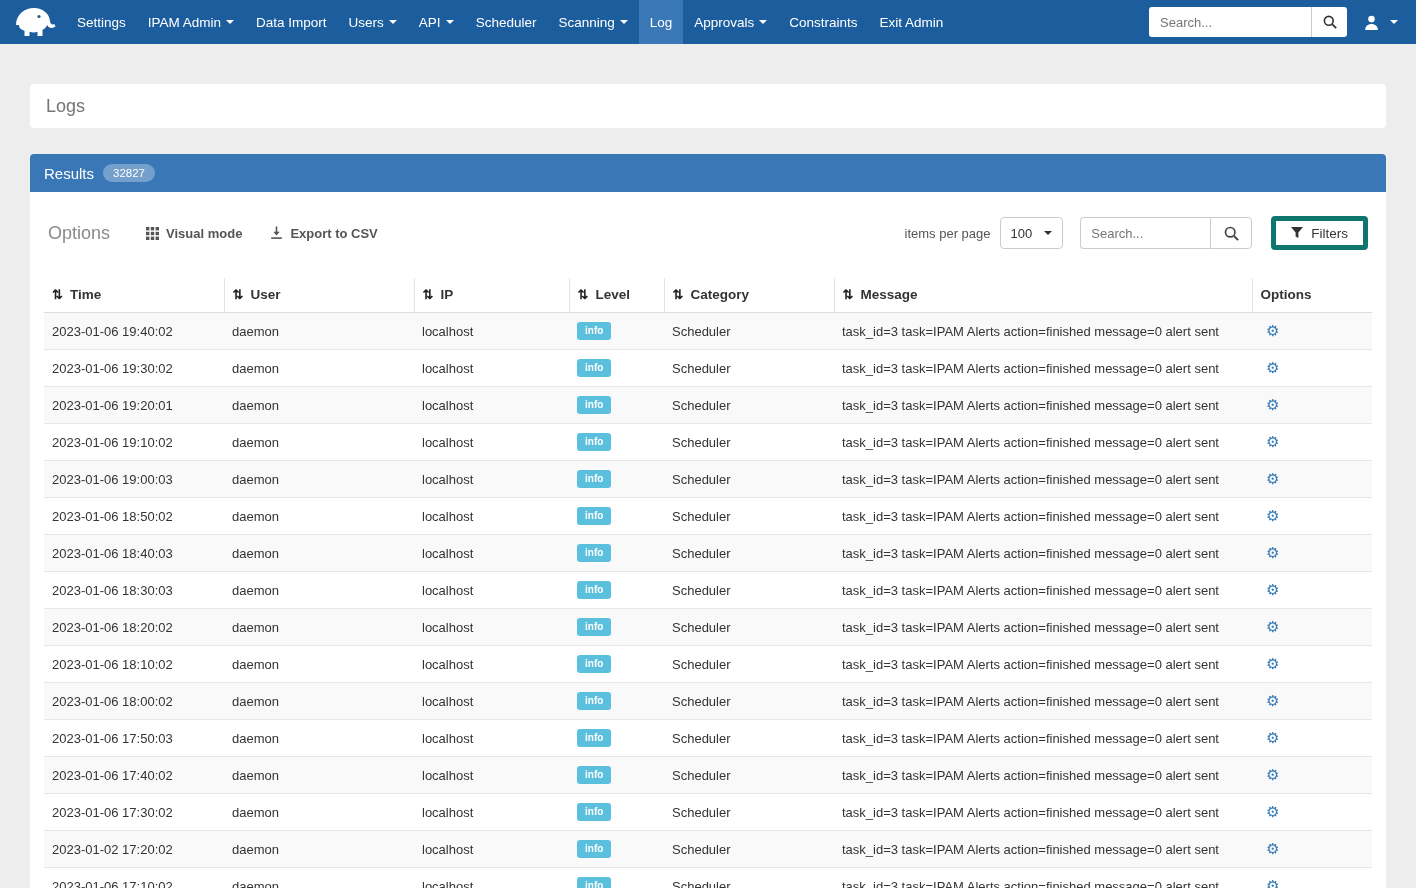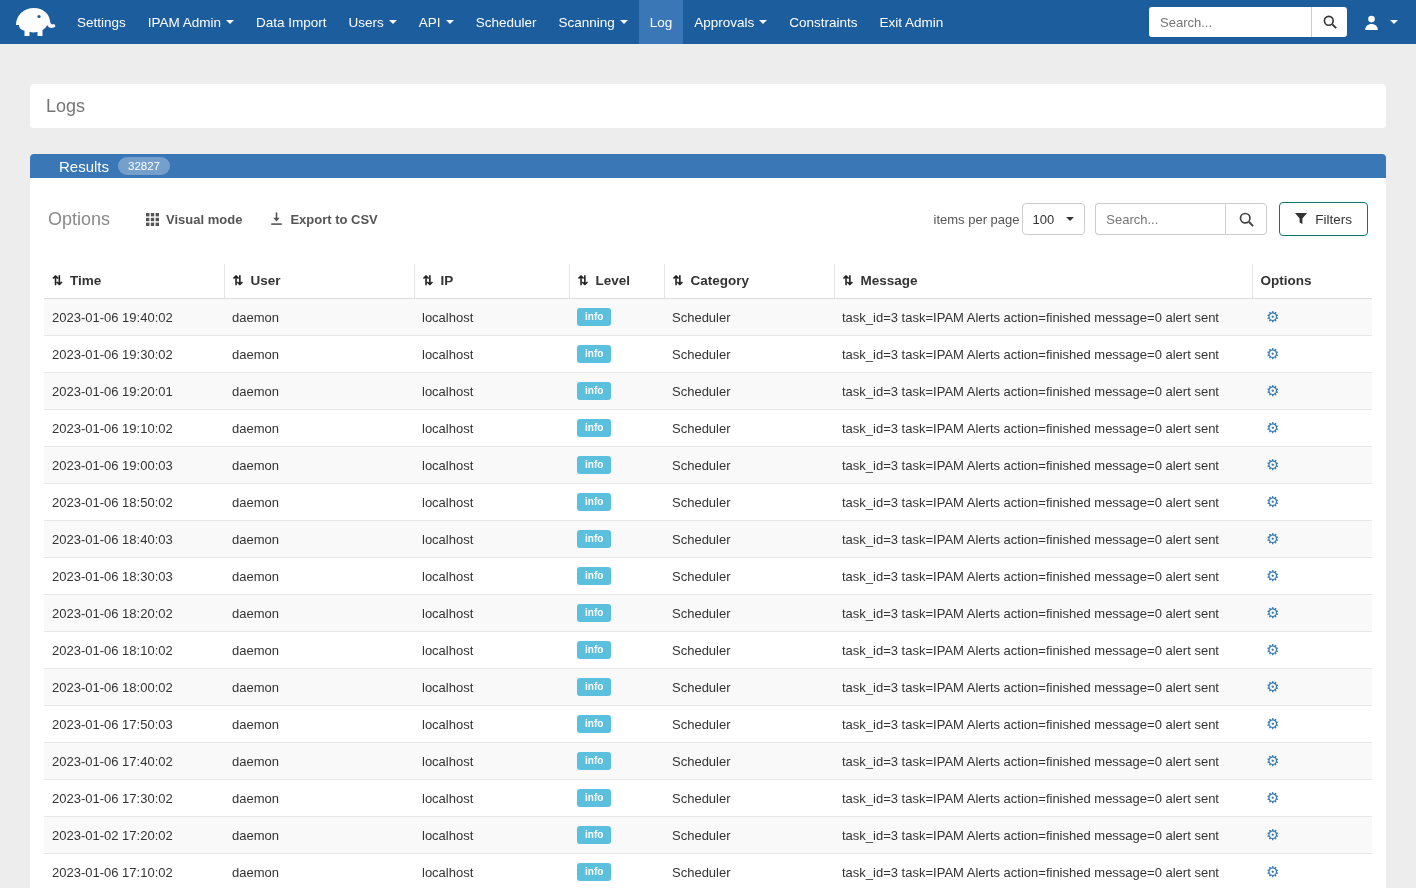--- a/index.html
+++ b/index.html
@@ -45,54 +45,54 @@
   
   .container { padding: 40px 30px 0; }
   .page-panel {
     background: #fff; border-radius: 4px; height: 44px;
     display: flex; align-items: center; padding: 16px 16px;
   }
   .page-title { font-size: 18px; font-weight: 400; color: #757575; margin: 0; }
 
   .results-panel { margin-top: 26px; background: #fff; border-radius: 4px 4px 0 0; overflow: hidden; }
   .results-header {
-    background: #3a77b6; color: #fff; height: 24px; display: flex; align-items: center;
-    gap: 9px; padding: 0 29px; font-size: 15px;
+    background: #3a77b6; color: #fff; height: 38px; display: flex; align-items: center;
+    gap: 9px; padding: 0 14px; font-size: 15px;
   }
   .results-badge {
     background: rgba(255,255,255,0.3); border-radius: 10px; padding: 2px 10px;
     font-size: 11.5px; line-height: 1.3;
   }
   .results-body { padding: 14px 14px 0; }
 
   
   .options-row { display: flex; align-items: center; padding: 10px 4px 28px; }
   .options-title { font-size: 18px; color: #8a8a8a; margin-right: 36px; }
   .opt-link {
     display: inline-flex; align-items: center; gap: 7px; color: #555;
     margin-right: 28px; cursor: pointer; text-decoration: none; font-size: 13px; font-weight: bold;
   }
-  .options-right { margin-left: auto; display: flex; align-items: center; gap: 2px; color: #555; }
+  .options-right { margin-left: auto; display: flex; align-items: center; gap: 9px; color: #555; }
   .ipp-btn {
     height: 32px; background: #fff; border: 1px solid #ccc; border-radius: 4px;
     padding: 0 10px; display: inline-flex; align-items: center; gap: 7px;
     font-size: 13px; color: #333; cursor: pointer; font-family: inherit;
   }
   .search-group { display: flex; margin-left: 8px; }
   .search-group input {
     height: 32px; width: 130px; border: 1px solid #ccc; border-right: none;
     border-radius: 4px 0 0 4px; padding: 0 10px; font-size: 13px; color: #555;
     outline: none; font-family: inherit;
   }
   .search-group button {
     height: 32px; width: 42px; border: 1px solid #ccc; background: #fff;
     border-radius: 0 4px 4px 0; cursor: pointer; display: flex; align-items: center; justify-content: center;
   }
   .filters-btn {
-    margin-left: 10px; height: 34px; border: 1px solid #0f766e; background: #fff;
+    margin-left: 10px; height: 34px; border: 5px solid #0f766e; background: #fff;
     border-radius: 4px; padding: 0 15px; display: inline-flex; align-items: center;
     gap: 8px; font-size: 13.5px; color: #333; cursor: pointer; font-family: inherit;
   }
 
   
   table.log-table { width: 100%; border-collapse: collapse; table-layout: fixed; font-size: 13px; color: #333; }
   .log-table thead th {
     text-align: left; font-weight: bold; font-size: 13.5px; padding: 9px 8px 10px;
     border-bottom: 1px solid #ddd; white-space: nowrap;
   }

